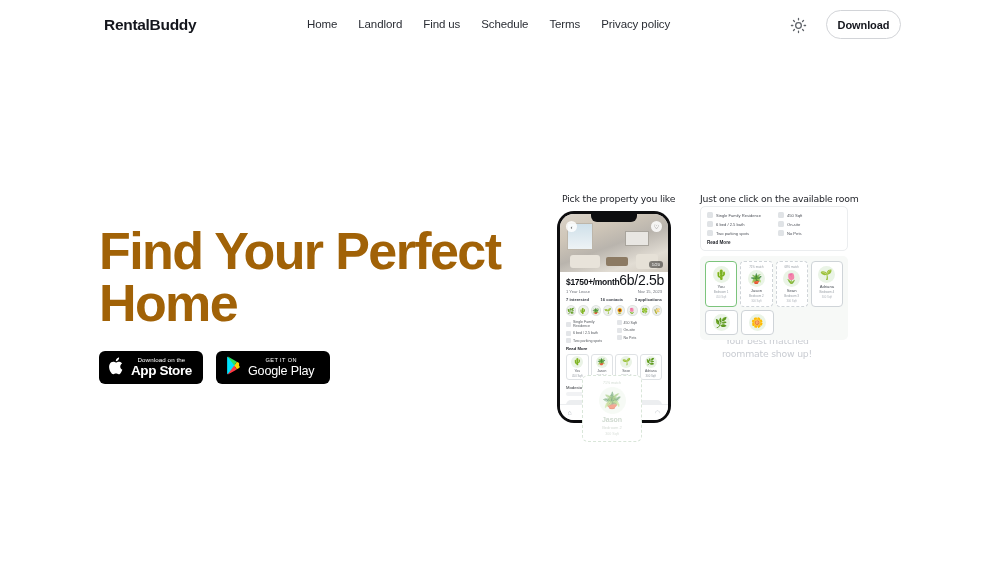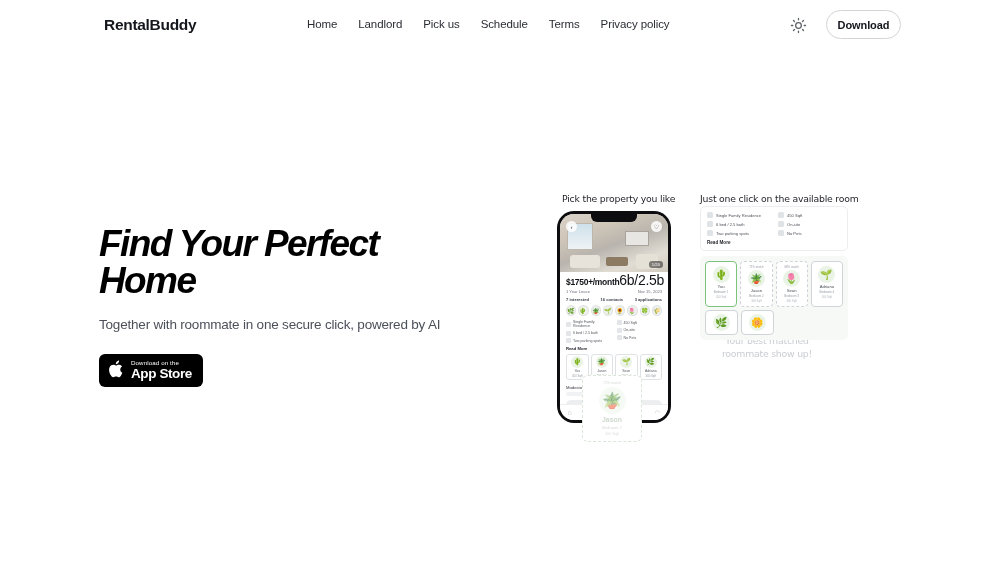--- a/index.html
+++ b/index.html
@@ -41,29 +41,29 @@
     width:75px; height:29px; border:1px solid #d2d4d8;
     border-radius:15px; background:#fff;
     display:flex; align-items:center; justify-content:center;
     font-size:11px; font-weight:bold; color:#14161d;
     cursor:pointer; letter-spacing:-0.1px;
   }
 
   
   .hero { position:absolute; left:99px; top:225px; width:420px; }
   .hero h1 {
-    font-size:37px; line-height:1.0; font-weight:bold;
-    letter-spacing:-1.6px; color:#000000;font-style:italic;
+    font-size:52px; line-height:1.0; font-weight:bold;
+    letter-spacing:-1.6px; color:#a16207;
   }
   .hero-sub {
     margin-top:18px; font-size:13.5px; color:#4c5059;
     letter-spacing:-0.2px;
   }
   .cta-row {
-    margin-top:22px; display:flex; align-items:center; gap:13px;
+    margin-top:22px; display:flex; align-items:center; gap:13px;text-align:center;
   }
 
   .store-badge {
     background:#000; border-radius:6px; height:33px;
     display:flex; align-items:center; gap:6px;
     padding:0 10px 0 9px; cursor:pointer; color:#fff;
   }
   .store-badge.appstore { width:104px; }
   .store-badge.gplay { width:114px; }
   .badge-text { line-height:1; }
@@ -266,21 +266,21 @@
 </style>
 </head>
 <body>
 
 <div class="nav">
   <div class="logo">RentalBuddy</div>
 
   <div class="nav-links">
     <a class="nav-link">Home</a>
     <a class="nav-link">Landlord</a>
-    <a class="nav-link">Pick us</a>
+    <a class="nav-link">Find us</a>
     <a class="nav-link">Schedule</a>
     <a class="nav-link">Terms</a>
     <a class="nav-link">Privacy policy</a>
   </div>
 
   <div class="theme-toggle">
     <svg width="17" height="17" viewBox="0 0 24 24" fill="none" stroke="#5e6268" stroke-width="1.8" stroke-linecap="round">
       <circle cx="12" cy="12" r="4"></circle>
       <path d="M12 2v2M12 20v2M2 12h2M20 12h2M4.9 4.9l1.4 1.4M17.7 17.7l1.4 1.4M19.1 4.9l-1.4 1.4M6.3 17.7l-1.4 1.4"></path>
     </svg>
@@ -289,36 +289,49 @@
   <div class="download-btn">
     <span>Download</span>
   </div>
 </div>
 
 <div class="hero">
   <h1>
     <span>Find Your Perfect</span><br>
     <span>Home</span>
   </h1>
-  <div class="hero-sub">Together with roommate in one secure click, powered by AI</div>
 
   <div class="cta-row">
 
     <div class="store-badge appstore">
       <span>
         <svg width="17" height="20" viewBox="0 0 24 28" fill="#fff">
           <path d="M17.3 14.8c0-3 2.4-4.4 2.5-4.5-1.4-2-3.5-2.3-4.3-2.3-1.8-.2-3.5 1.1-4.4 1.1-.9 0-2.3-1.1-3.8-1-2 .03-3.8 1.1-4.8 2.9-2 3.5-.5 8.8 1.5 11.7 1 1.4 2.1 3 3.6 2.9 1.4-.06 2-.9 3.7-.9s2.2.9 3.8.9c1.6 0 2.6-1.4 3.5-2.9 1.1-1.6 1.6-3.2 1.6-3.3-.03-.02-3-1.2-3-4.6zM14.5 5.6c.8-1 1.3-2.3 1.2-3.6-1.2.05-2.6.8-3.4 1.8-.7.8-1.4 2.2-1.2 3.5 1.3.1 2.6-.7 3.4-1.7z"></path>
         </svg>
       </span>
       <span class="badge-text">
         <span class="badge-small">Download on the</span>
         <span class="badge-big">App Store</span>
       </span>
     </div>
 
+    <div class="store-badge gplay">
+      <span>
+        <svg width="17" height="19" viewBox="0 0 24 26">
+          <path d="M3 2.2v21.6c0 .7.4 1.2.9 1.4L15.5 13 3.9.8C3.4 1 3 1.5 3 2.2z" fill="#00e3ff"></path>
+          <path d="M19.9 9.6l-3.2-1.8L13 13l3.7 5.2 3.2-1.8c1.2-.7 1.2-2.4 0-3.1z" fill="#ffd400"></path>
+          <path d="M3.9 25.2c.4.2.9.2 1.4-.1l11.4-6.5L13 13 3.9 25.2z" fill="#ff3a44"></path>
+          <path d="M16.7 7.8L5.3.9C4.8.6 4.3.6 3.9.8L13 13l3.7-5.2z" fill="#2ee05f"></path>
+        </svg>
+      </span>
+      <span class="badge-text">
+        <span class="badge-small">GET IT ON</span>
+        <span class="badge-big">Google Play</span>
+      </span>
+    </div>
 
   </div>
 </div>
 
 <div class="illus">
 
   <div class="caption cap-left">Pick the property you like</div>
   <div class="caption cap-right">Just one click on the available room</div>
   <div class="caption cap-bottom">Your best matched roommate show up!</div>
 

